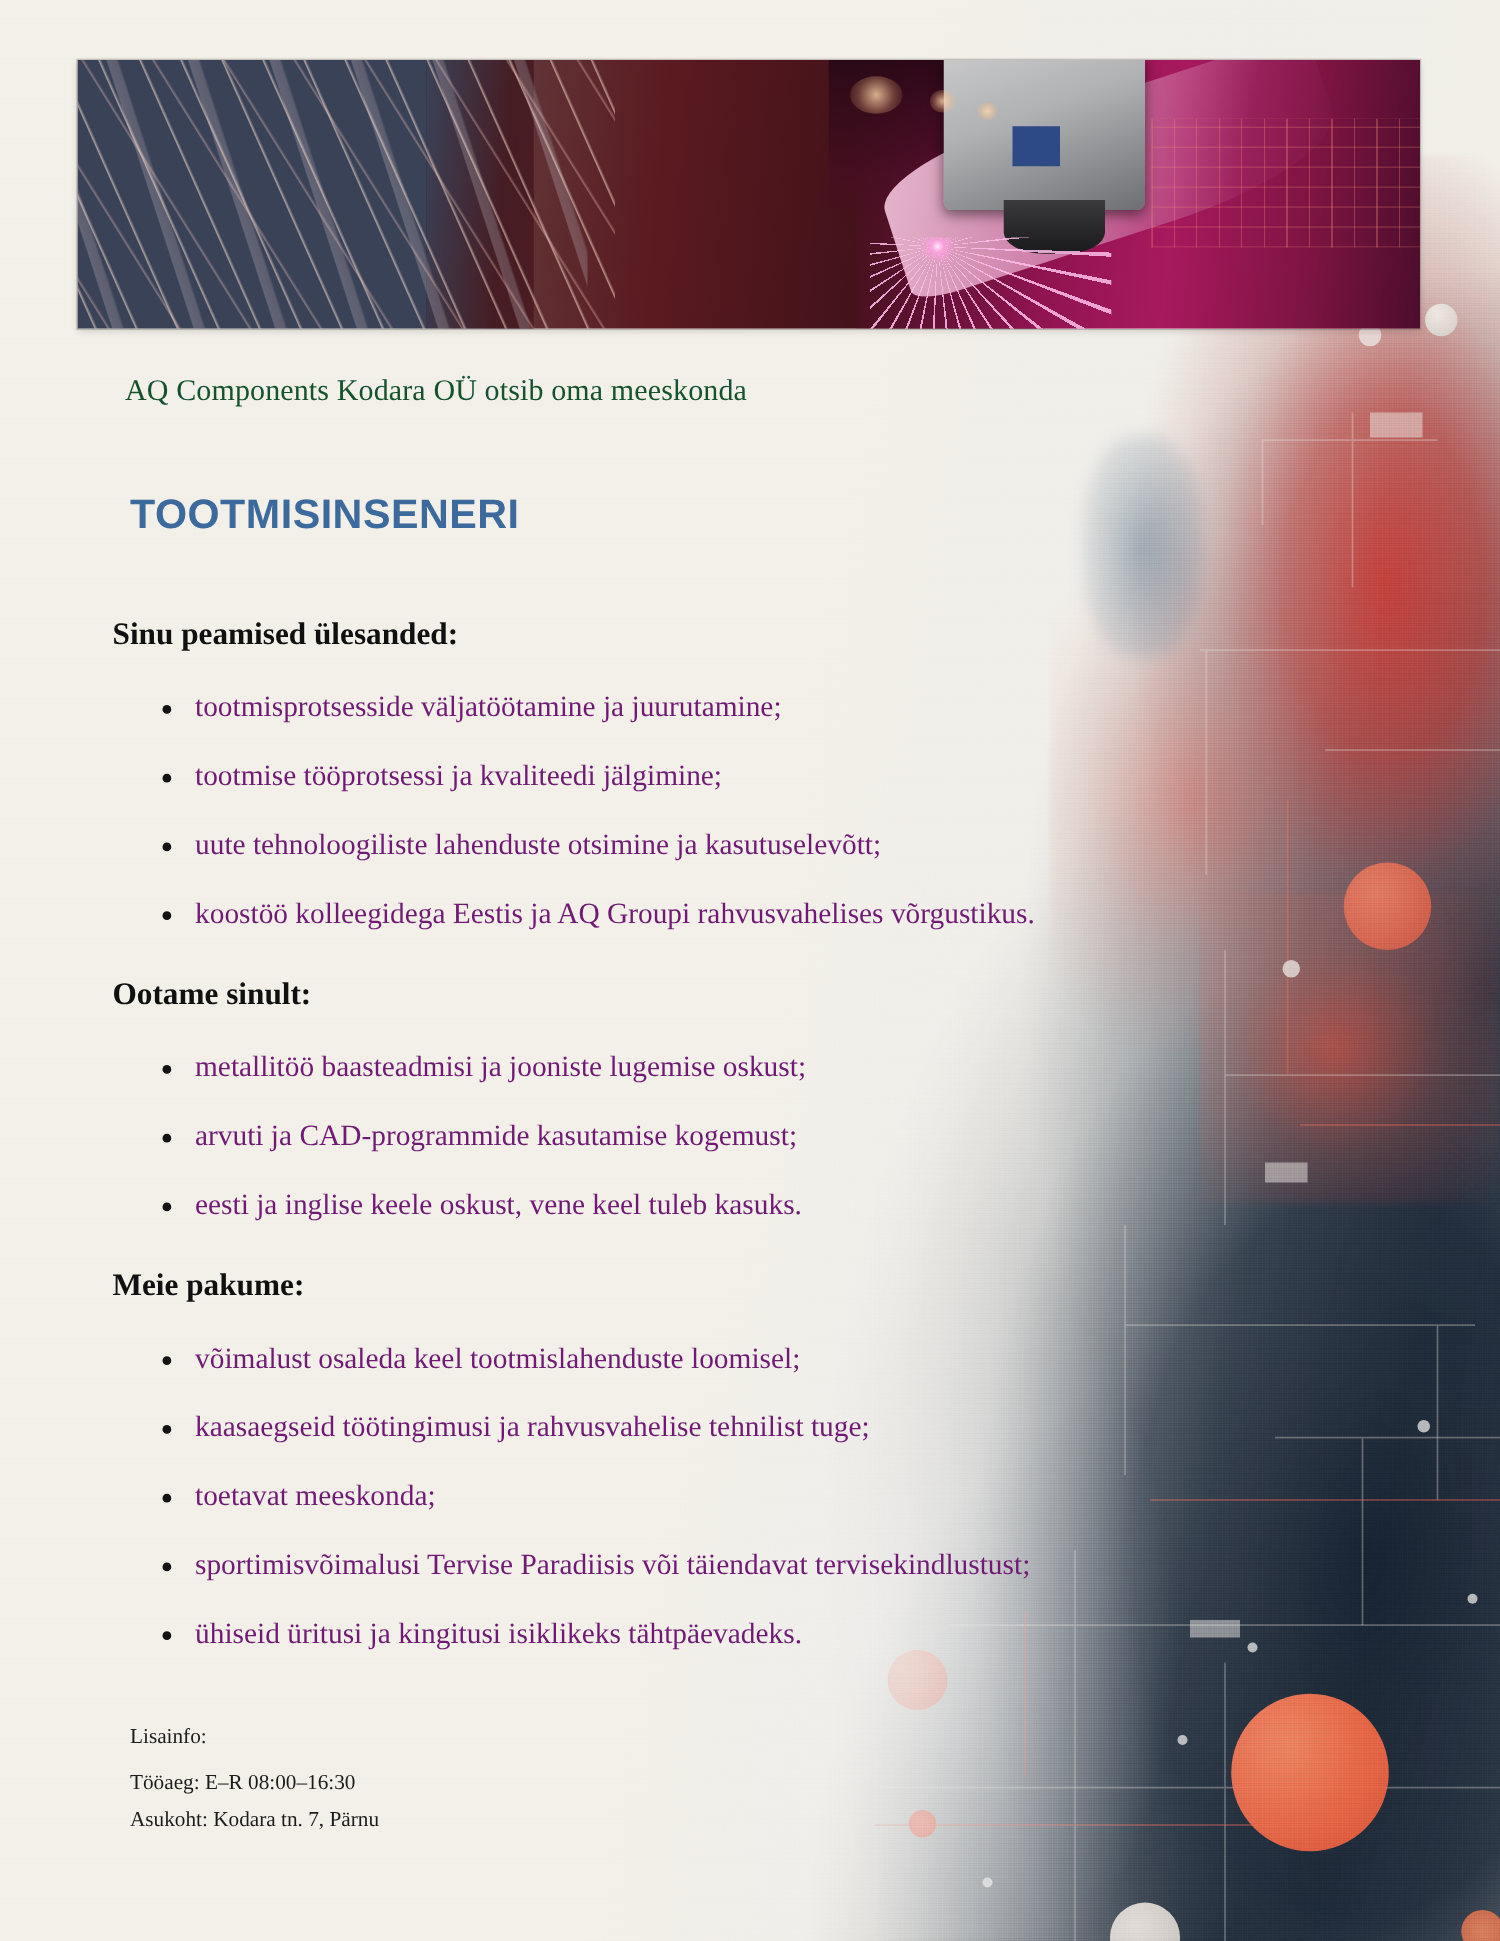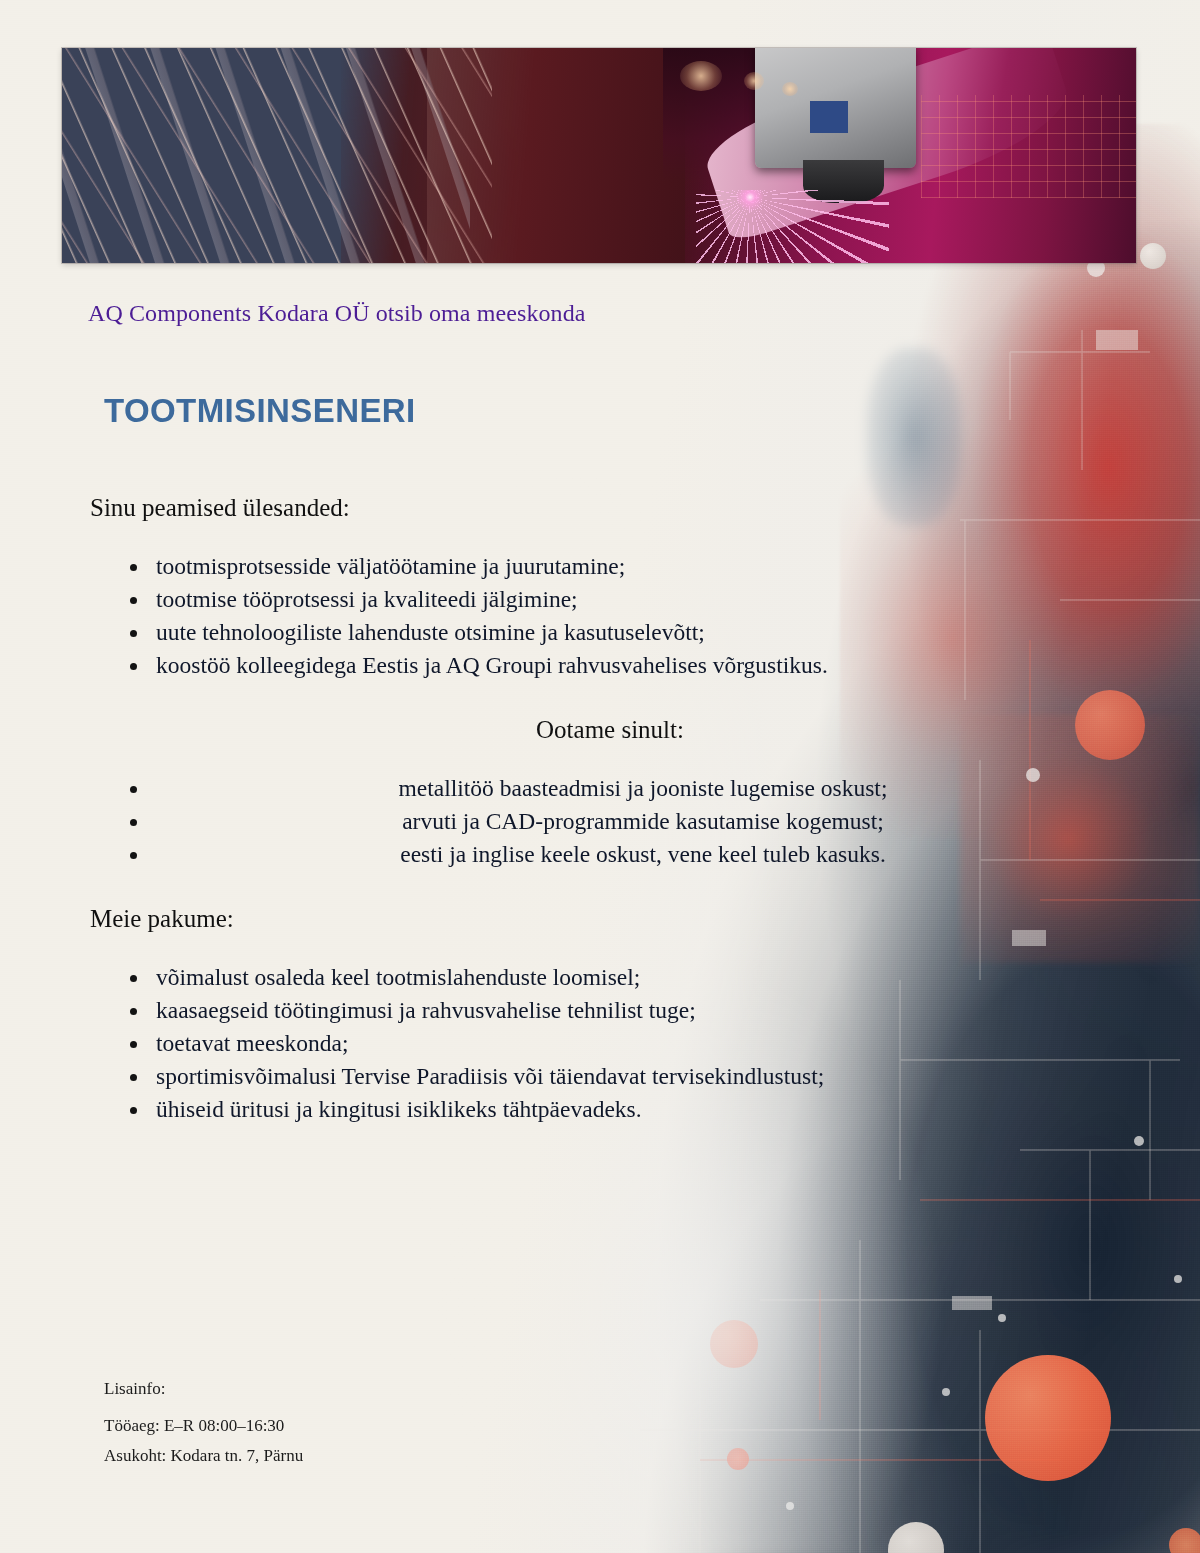--- a/index.html
+++ b/index.html
@@ -228,23 +228,23 @@
 
   
   .content{
     position:absolute;
     inset:0;
     z-index:5;
   }
 
   .intro{
     position:absolute;
-    left:88px; top:300px;
+    left:100px; top:300px;
     font-size:24px;
-    color:#4c1d95;
+    color:#14532d;
     letter-spacing:0.1px;
   }
 
   .job-title{
     position:absolute;
     left:104px; top:392px;
     font-family:"Liberation Sans", sans-serif;
     font-weight:bold;
     font-size:33px;
     letter-spacing:0.4px;
@@ -254,52 +254,53 @@
   .sections{
     position:absolute;
     left:90px; top:494px;
     width:1040px;
   }
 
   .sec{ margin-bottom:30px; }
 
   .sec-head{
     font-size:25px;
-    font-weight:normal;
+    font-weight:bold;
     color:#101010;
     margin-bottom:28px;
   }
 
   .sec ul{
     list-style:none;
     margin:0 0 0 32px;
     padding:0;
   }
 
   .sec li{
     position:relative;
     font-size:23.5px;
     line-height:33px;
-    color:#0f172a;
+    color:#701a75;
     padding-left:34px;
     white-space:nowrap;
+    margin-top:22px;
   }
 
   .sec li::before{
     content:"";
     position:absolute;
     left:8px; top:14px;
     width:7px; height:7px;
     border-radius:50%;
     background:#131313;
   }
 
   
   .sec--tasks{ margin-bottom:34px; }
-  .sec--expect{ margin-bottom:34px;text-align:center; }
+  .sec--expect{ margin-bottom:34px; }
 
   .lisainfo{
     position:absolute;
     left:104px; top:1374px;
     font-size:17px;
     line-height:30px;
     color:#1c1c1c;
   }
   .lisainfo .li-label{ margin-bottom:7px; }
 

